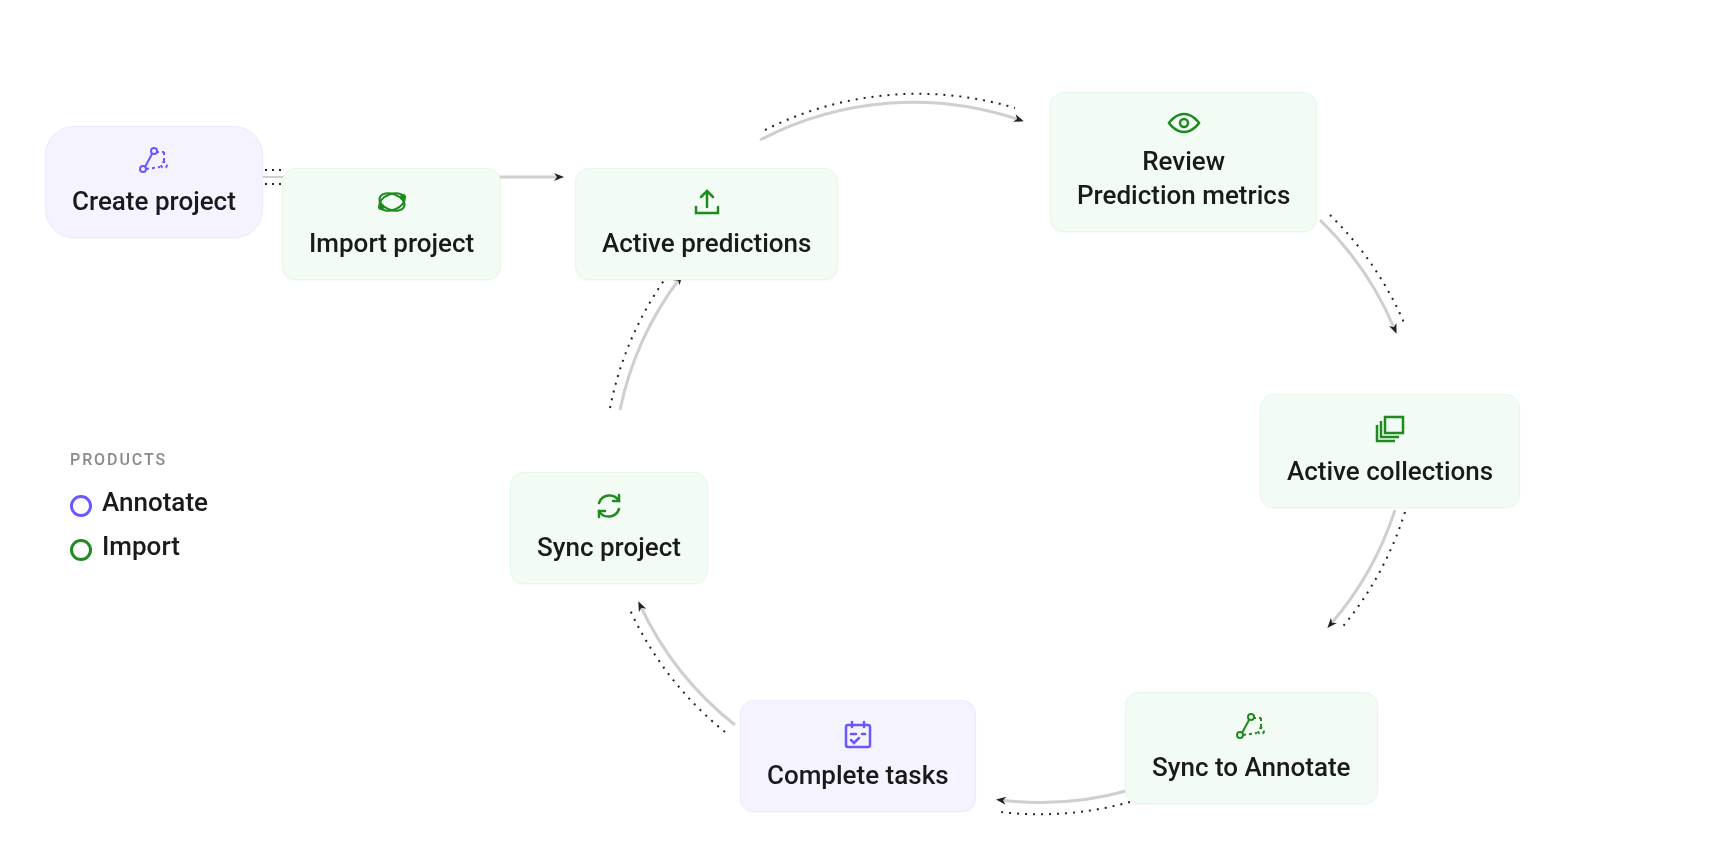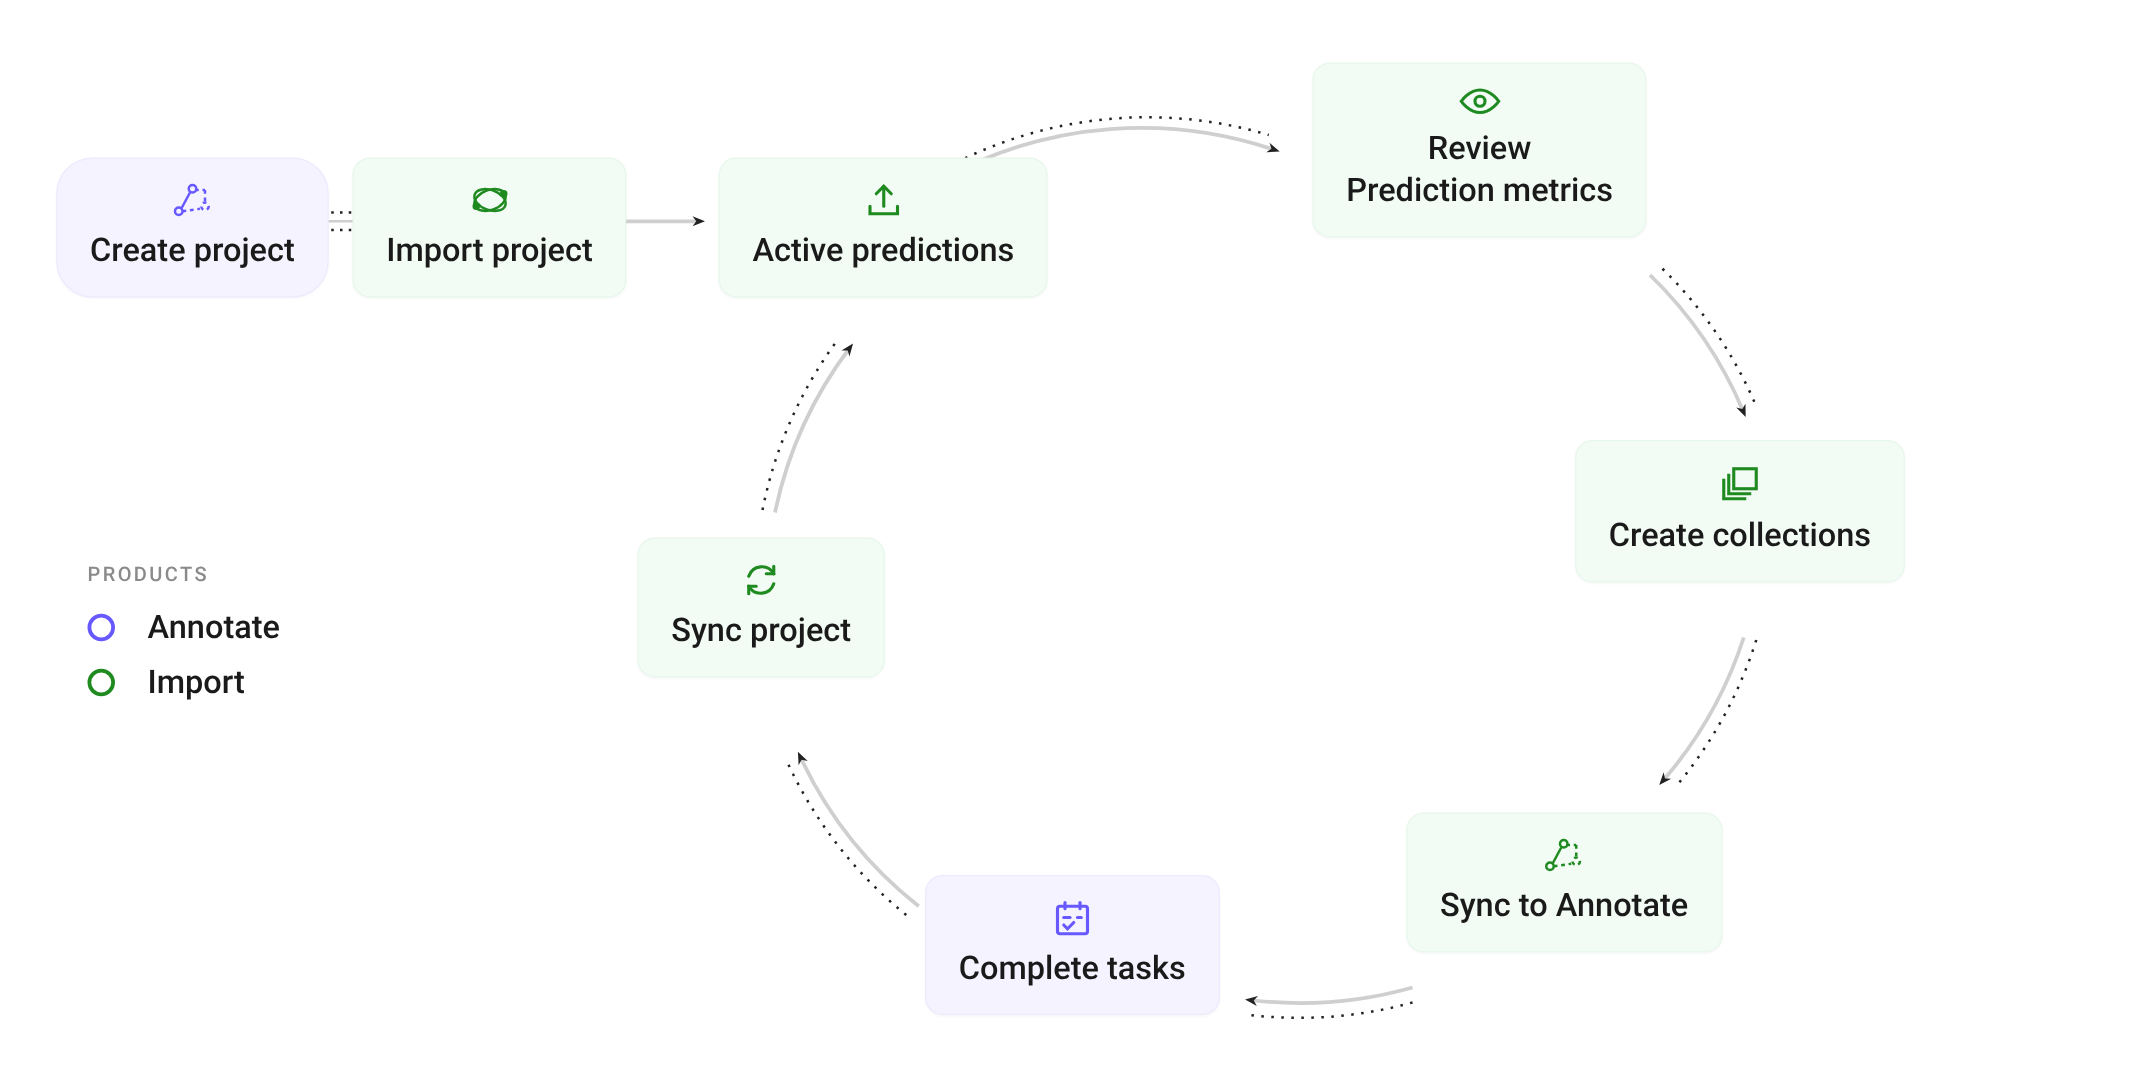--- a/index.html
+++ b/index.html
@@ -31,20 +31,21 @@
       gap: 10px;
       box-shadow: 0 1px 2px rgba(0,0,0,0.03);
     }
     .node.annotate {
       background: #f5f3ff;
       border: 1px solid #ede9fe;
     }
     .node.active {
       background: #f2fcf5;
       border: 1px solid #e6f7ec;
+      margin-top: 42px;
     }
     .node-label {
       font-size: 26px;
       color: #1a1a1a;
       font-weight: 500;
       line-height: 1.3;
       white-space: pre-line;
     }
     .node-icon {
       display: flex;
@@ -67,22 +68,22 @@
     .legend-title {
       font-size: 16px;
       letter-spacing: 0.12em;
       color: #8a8a8a;
       text-transform: uppercase;
       margin-bottom: 18px;
       font-weight: 500;
     }
     .legend-item {
       display: flex;
-      align-items: center;
-      gap: 26px;
+      align-items: flex-end;
+      gap: 10px;
       margin-bottom: 14px;
     }
     .legend-circle {
       width: 22px;
       height: 22px;
       border-radius: 50%;
       border: 3px solid;
     }
     .legend-label {
       font-size: 26px;
@@ -193,21 +194,21 @@
   </div>
 
   <div class="node active" style="left:1260px; top:352px;">
     <div class="node-icon">
       <svg width="34" height="32" viewBox="0 0 34 32" fill="none" stroke="#1f8a1f" stroke-width="2.5">
         <rect x="12" y="4" width="18" height="16"></rect>
         <path d="M 8 8 L 8 24 L 26 24"></path>
         <path d="M 4 12 L 4 28 L 22 28"></path>
       </svg>
     </div>
-    <div class="node-label">Create collections</div>
+    <div class="node-label">Active collections</div>
   </div>
 
   <div class="node active" style="left:1125px; top:650px;">
     <div class="node-icon">
       <svg width="34" height="30" viewBox="0 0 34 30" fill="none" stroke="#1f8a1f" stroke-width="2">
         <circle cx="6" cy="24" r="3"></circle>
         <circle cx="17" cy="6" r="3"></circle>
         <path d="M 8 22 L 15 9"></path>
         <path d="M 19 7 L 27 7" stroke-dasharray="3 3"></path>
         <path d="M 27 7 L 27 17" stroke-dasharray="3 3"></path>

